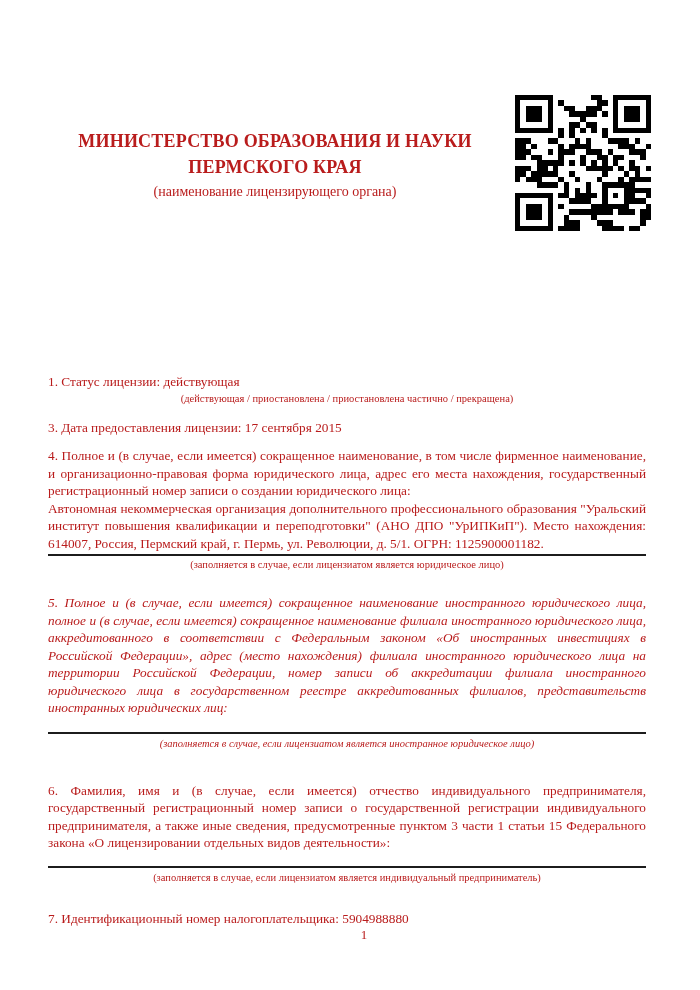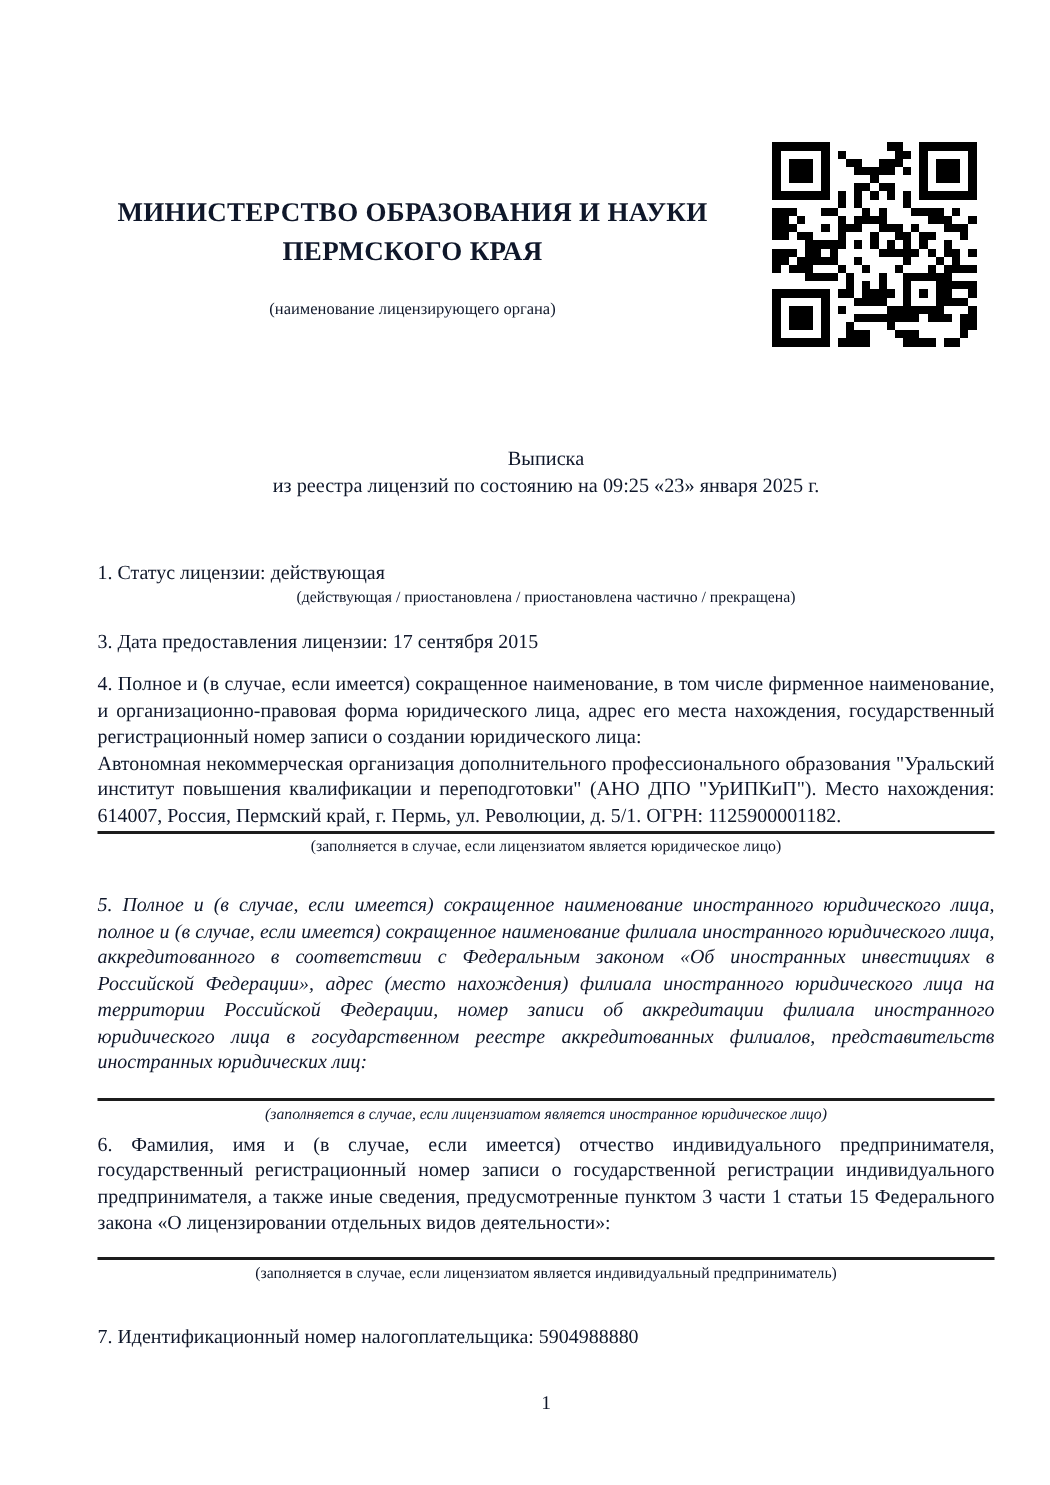--- a/index.html
+++ b/index.html
@@ -1,43 +1,43 @@
 <!DOCTYPE html>
 <html lang="ru"><head>
 <meta charset="utf-8">
 <style>
   html,body{margin:0;padding:0;background:#e8e8e8;}
   .page{
     position:relative;
     width:700px;height:990px;
     background:#ffffff;
-    color:#0f172a;
+    color:#b91c1c;
     font-family:"Liberation Serif","DejaVu Serif",serif;
     overflow:hidden;
     margin:0 auto;
   }
   
   .org-block{
     position:absolute;left:65px;top:128px;width:420px;
     text-align:center;
   }
   .org-name{
     font-weight:bold;font-size:18px;line-height:26px;letter-spacing:.2px;
   }
-  .org-caption{font-size:11px;margin-top:20px;}
+  .org-caption{font-size:14px;margin-top:4px;}
   
   .qr{position:absolute;left:504px;top:84px;width:158px;height:158px;}
   
   .doc-title{
     position:absolute;left:65px;top:297px;width:598px;
     text-align:center;font-size:13.5px;line-height:18px;
   }
   
   .content{
-    position:absolute;left:65px;top:366px;width:598px;
+    position:absolute;left:48px;top:366px;width:598px;
     font-size:13.3px;line-height:17.5px;
   }
   .para{text-align:justify;text-align-last:left;}
   .caption{font-size:10.5px;line-height:13px;text-align:center;}
   .fill-rule{border-top:2px solid #1c1c1c;height:0;}
   .blank-line{height:15px;}
   .mt-item{margin-top:23px;font-style:italic;}
   .page-number{
     position:absolute;left:65px;top:927px;width:598px;
     text-align:center;font-size:13px;
@@ -364,24 +364,20 @@
         <rect x="13" y="26" width="1" height="1"></rect>
         <rect x="18" y="26" width="1" height="1"></rect>
         <rect x="19" y="26" width="1" height="1"></rect>
         <rect x="20" y="26" width="1" height="1"></rect>
         <rect x="21" y="26" width="1" height="1"></rect>
         <rect x="23" y="26" width="1" height="1"></rect>
         <rect x="24" y="26" width="1" height="1"></rect>
       </svg>
   </div>
 
-  <div class="doc-title">
-    <div>Выписка</div>
-    <div>из реестра лицензий по состоянию на 09:25 «23» января 2025 г.</div>
-  </div>
 
   <div class="content">
 
     <div>
       <div class="para" style="margin-top:7px;">1. Статус лицензии: действующая</div>
       <div class="caption" style="margin-top:1px;font-family:Liberation Serif, serif;">(действующая / приостановлена / приостановлена частично / прекращена)</div>
     </div>
 
 
     <div class="para" style="margin-top:14px;">3. Дата предоставления лицензии: 17 сентября 2015</div>
@@ -393,21 +389,21 @@
       <div class="caption" style="margin-top:2px;">(заполняется в случае, если лицензиатом является юридическое лицо)</div>
     </div>
 
     <div class="mt-item">
       <div class="para">5. Полное и (в случае, если имеется) сокращенное наименование иностранного юридического лица, полное и (в случае, если имеется) сокращенное наименование филиала иностранного юридического лица, аккредитованного в соответствии с Федеральным законом «Об иностранных инвестициях в Российской Федерации», адрес (место нахождения) филиала иностранного юридического лица на территории Российской Федерации, номер записи об аккредитации филиала иностранного юридического лица в государственном реестре аккредитованных филиалов, представительств иностранных юридических лиц:</div>
       <div class="blank-line"></div>
       <div class="fill-rule"></div>
       <div class="caption" style="margin-top:3px;">(заполняется в случае, если лицензиатом является иностранное юридическое лицо)</div>
     </div>
 
-    <div style="margin-top:4px;">
+    <div style="margin-top:32px;">
       <div class="para">6. Фамилия, имя и (в случае, если имеется) отчество индивидуального предпринимателя, государственный регистрационный номер записи о государственной регистрации индивидуального предпринимателя, а также иные сведения, предусмотренные пунктом 3 части 1 статьи 15 Федерального закона «О лицензировании отдельных видов деятельности»:</div>
       <div class="blank-line" style="height:14px;"></div>
       <div class="fill-rule"></div>
       <div class="caption" style="margin-top:3px;font-family:Liberation Serif, serif;">(заполняется в случае, если лицензиатом является индивидуальный предприниматель)</div>
     </div>
 
     <div class="para" style="margin-top:26px;">7. Идентификационный номер налогоплательщика: 5904988880</div>
 
   </div>
 

